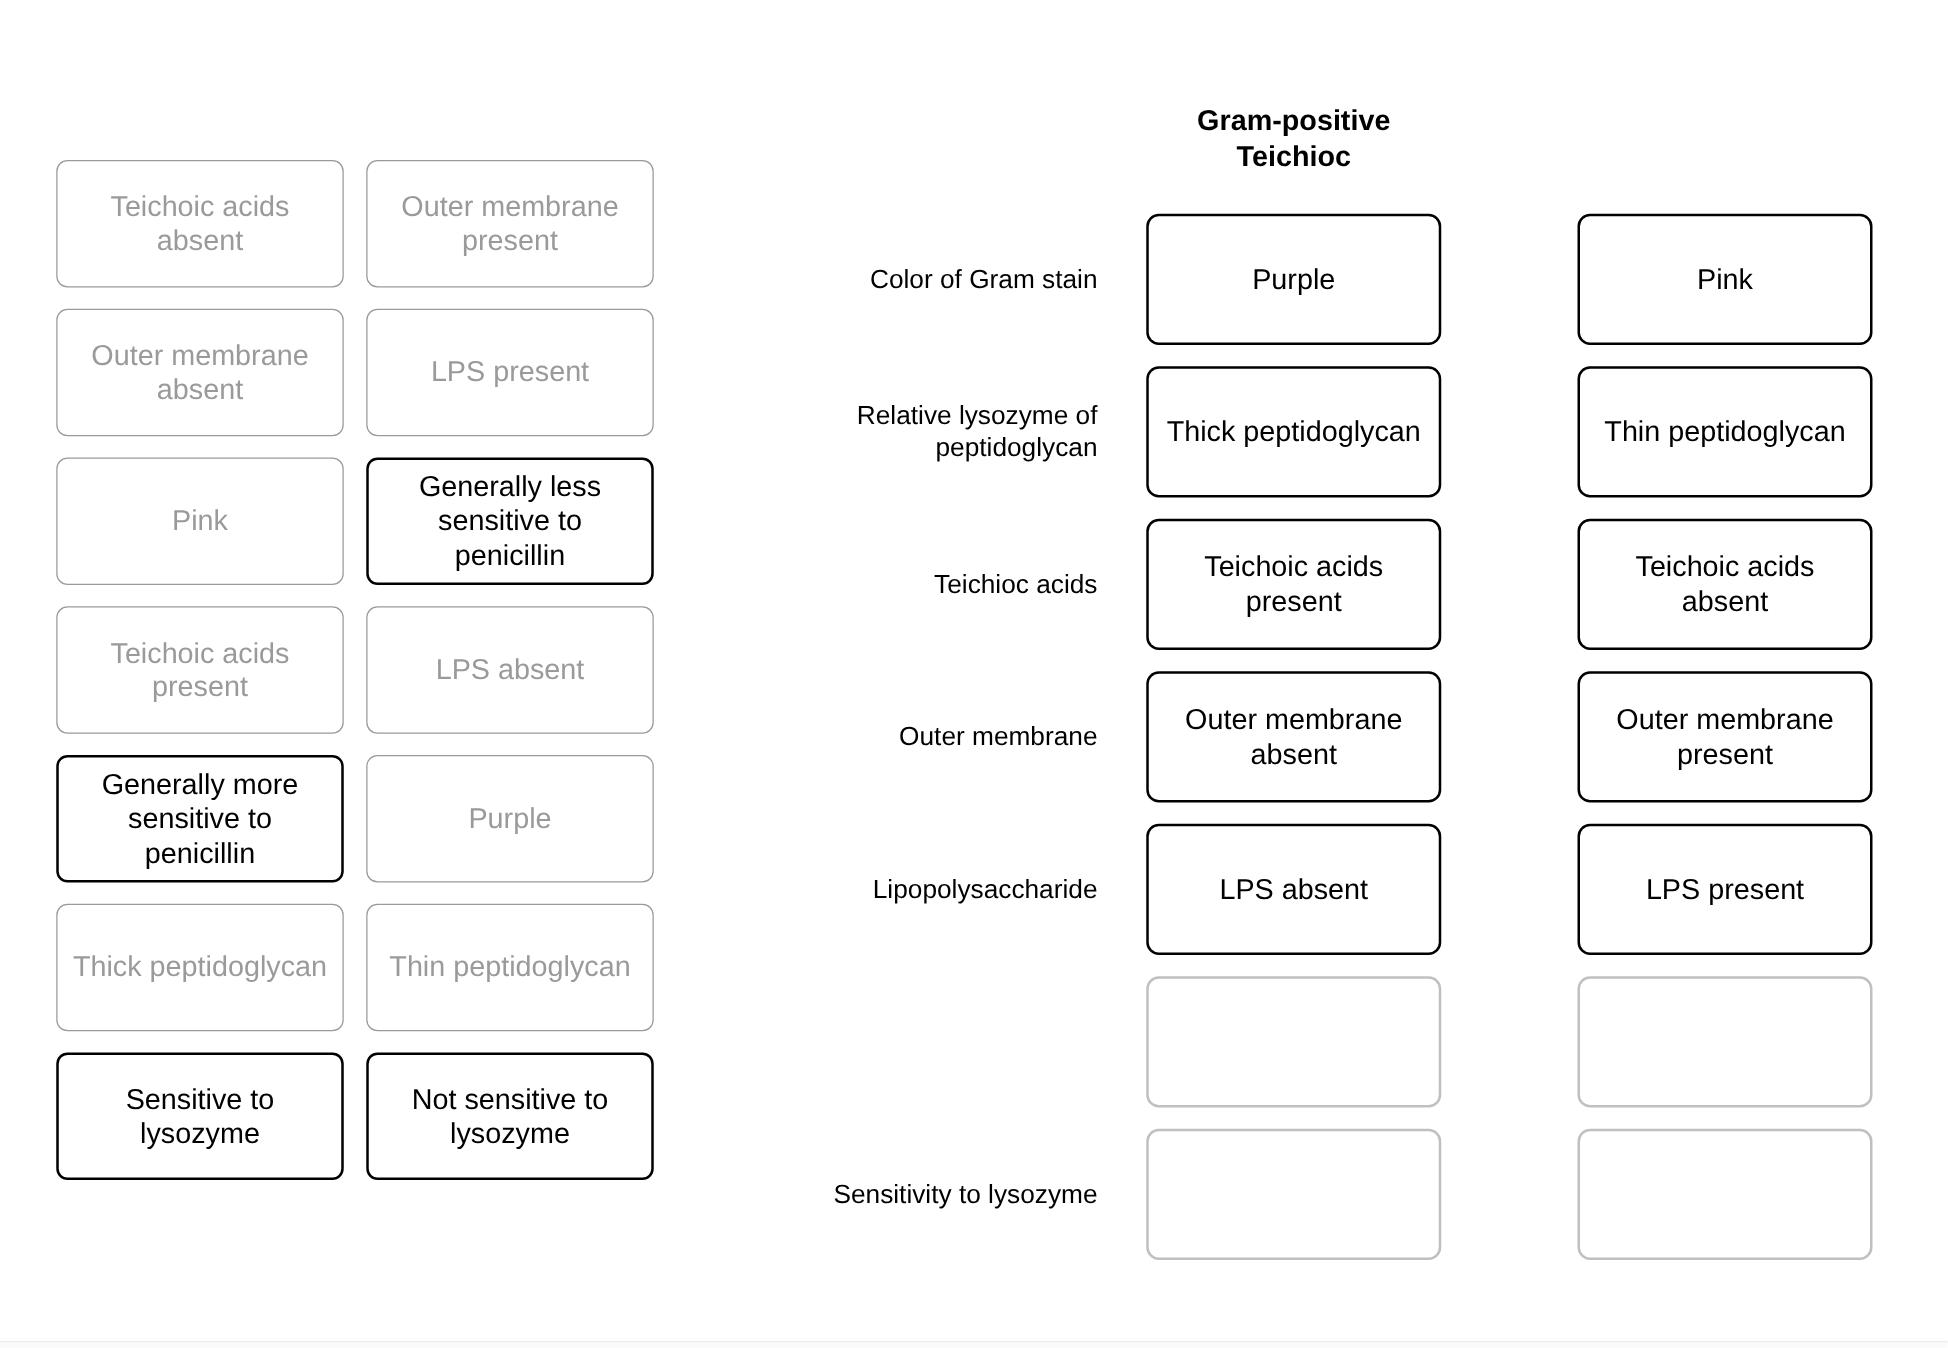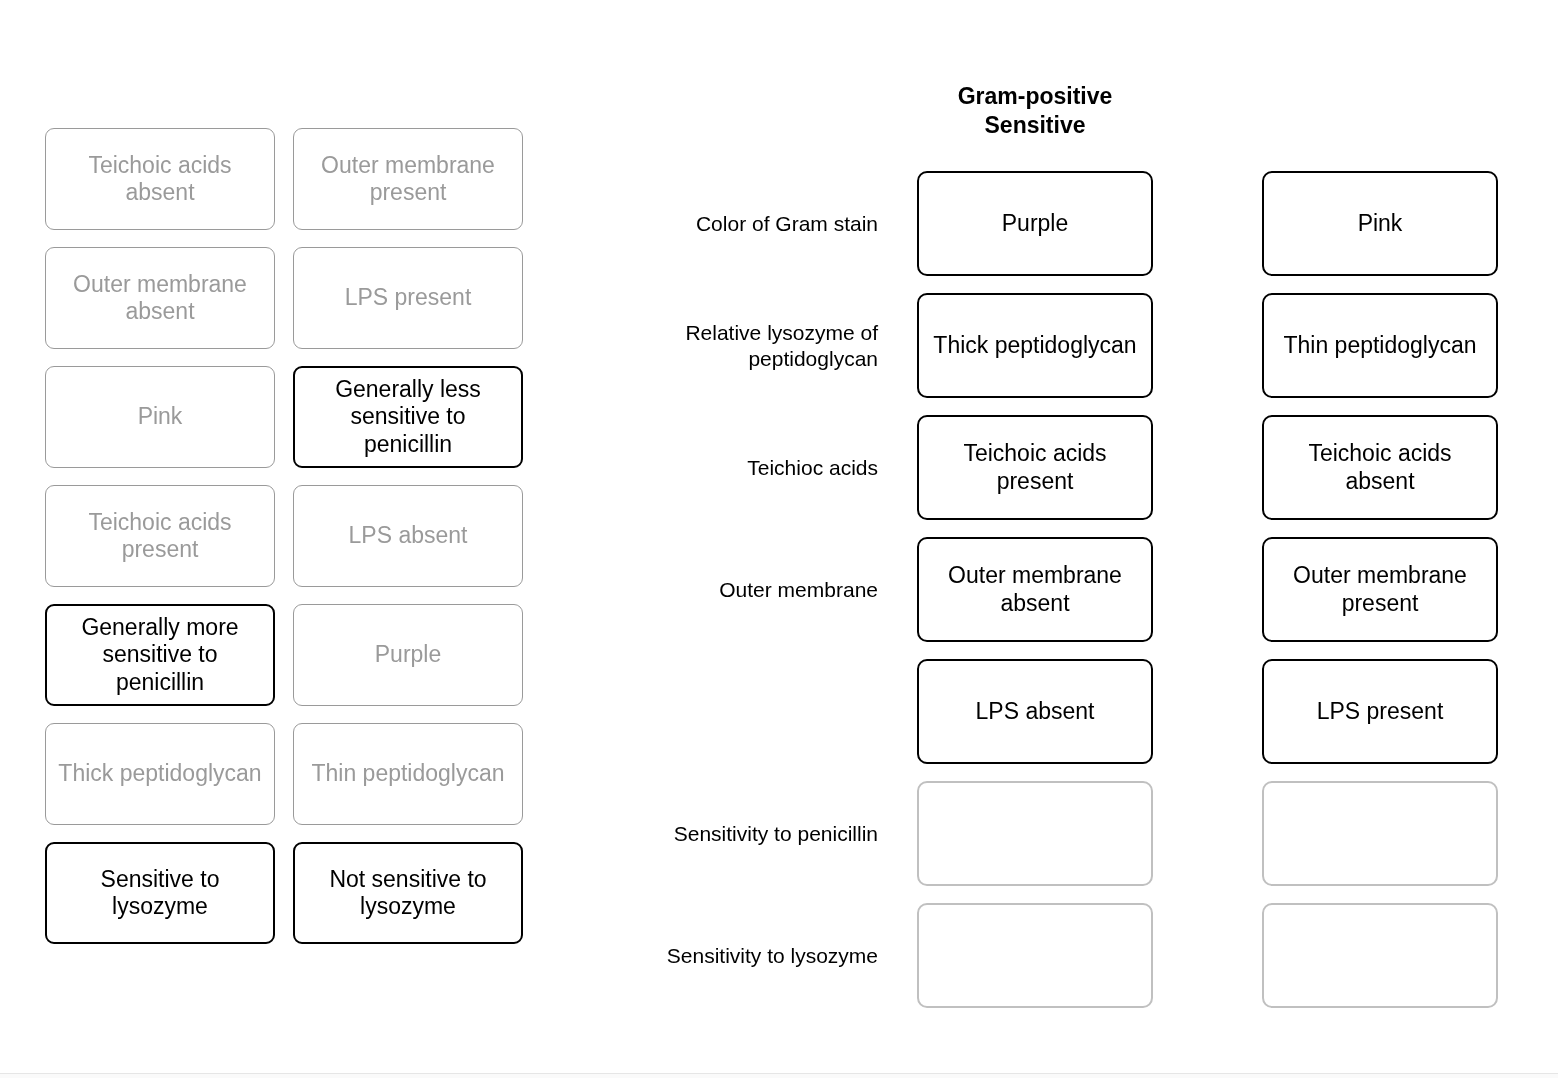--- a/index.html
+++ b/index.html
@@ -196,21 +196,21 @@
         <div class="tile used">
           <span class="tile-text">Thin peptidoglycan</span>
         </div>
         <div class="tile avail">
           <span class="tile-text">Not sensitive to lysozyme</span>
         </div>
       </div>
   </div>
 
   <div id="table">
-    <div class="col-header gp">Gram-positive Sensitive</div>
+    <div class="col-header gp">Gram-positive Teichioc</div>
     <div id="rows-host">
         <div class="row" style="top: 111px;">
           <div class="row-label">Color of Gram stain</div>
           <div class="slot gp filled">
             <span>Purple</span>
           </div>
           <div class="slot gn filled">
             <span>Pink</span>
           </div>
         </div>
@@ -235,29 +235,29 @@
         <div class="row" style="top: 477px;">
           <div class="row-label">Outer membrane</div>
           <div class="slot gp filled">
             <span>Outer membrane absent</span>
           </div>
           <div class="slot gn filled">
             <span>Outer membrane present</span>
           </div>
         </div>
         <div class="row" style="top: 599px;">
+          <div class="row-label">Lipopolysaccharide</div>
           <div class="slot gp filled">
             <span>LPS absent</span>
           </div>
           <div class="slot gn filled">
             <span>LPS present</span>
           </div>
         </div>
         <div class="row" style="top: 721px;">
-          <div class="row-label">Sensitivity to penicillin</div>
           <div class="slot gp empty">
             <span></span>
           </div>
           <div class="slot gn empty">
             <span></span>
           </div>
         </div>
         <div class="row" style="top: 843px;">
           <div class="row-label">Sensitivity to lysozyme</div>
           <div class="slot gp empty">

